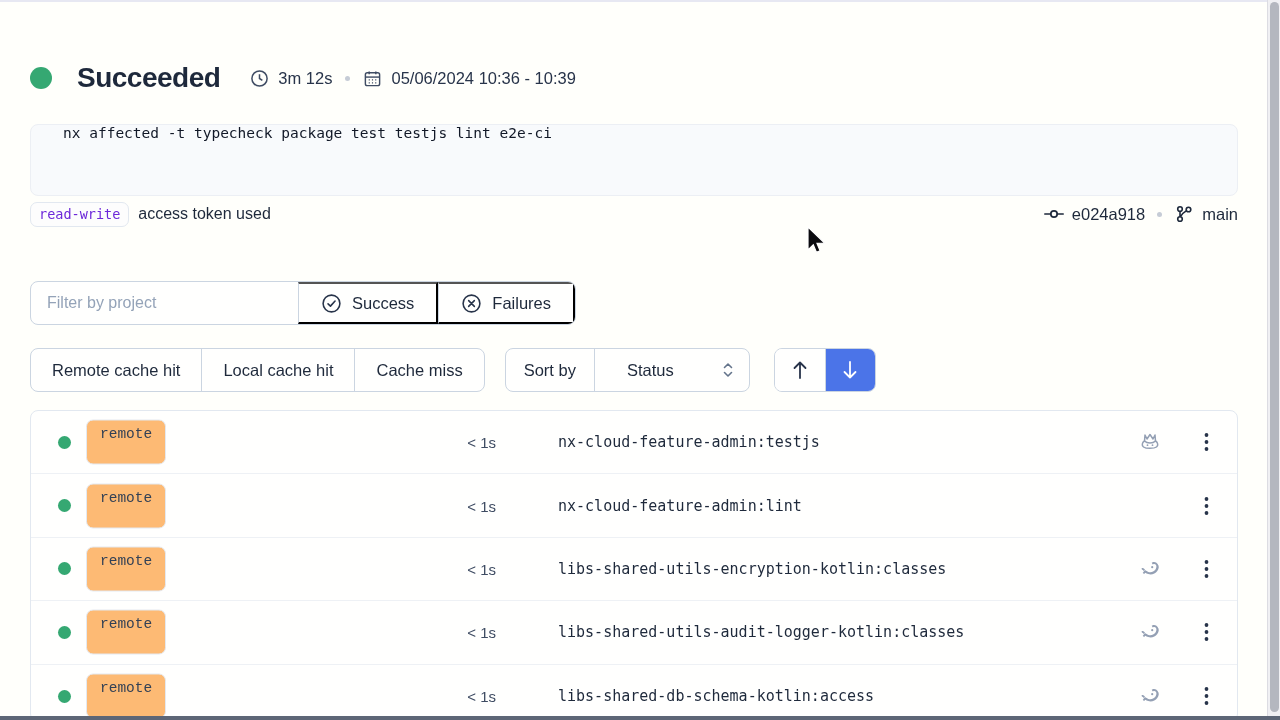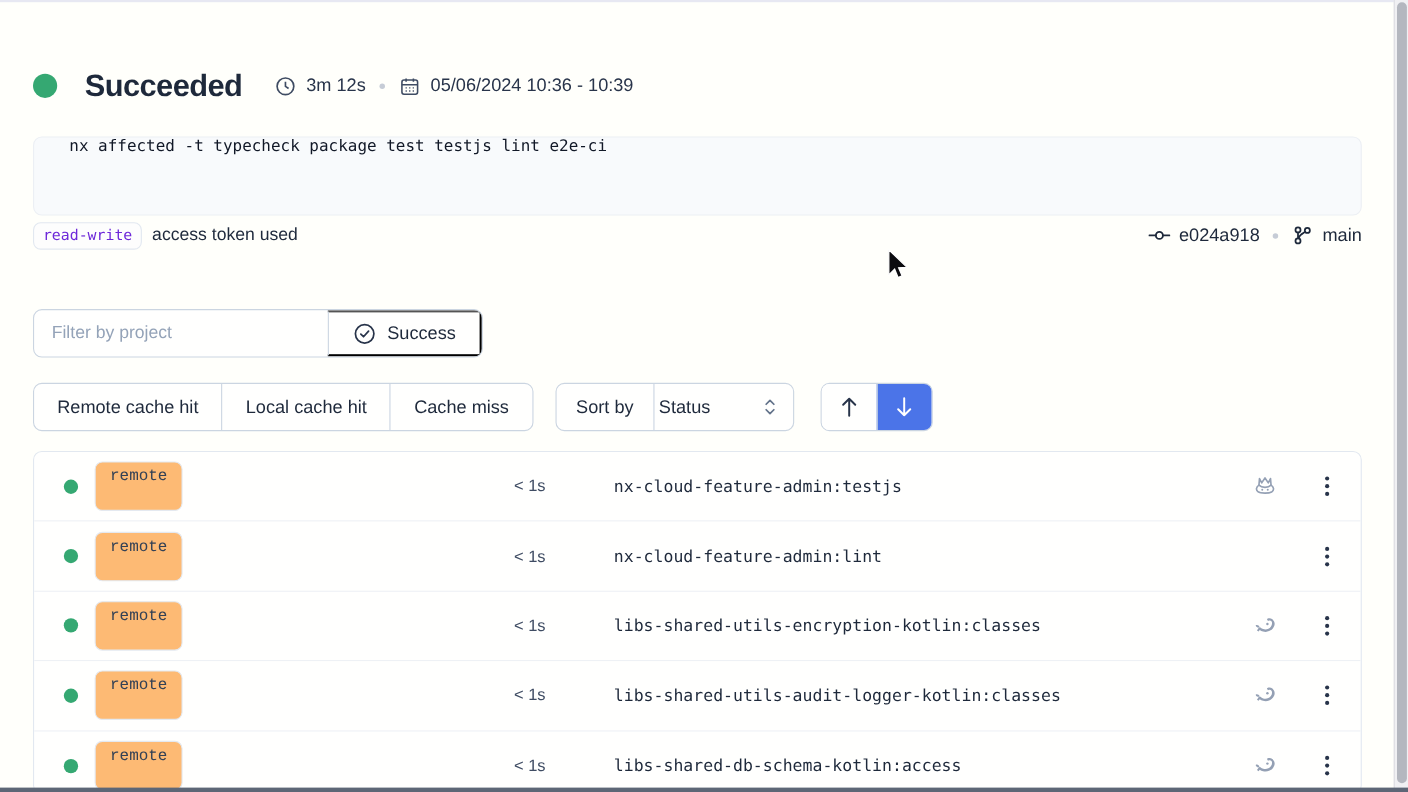--- a/index.html
+++ b/index.html
@@ -32,21 +32,21 @@
   .filter-input::placeholder { color:#94a3b8; }
   .seg { display:flex; align-items:center; gap:10px; padding:0 22px; border-left:1px solid #cbd5e1; font-size:16.5px; color:#1e293b; background:transparent; cursor:pointer; font-family:inherit; }
 
   
   .toolbar { position:absolute; top:348px; left:30px; width:1208px; height:44px; display:flex; align-items:stretch; }
   .btn-group { display:flex; background:#fffffe; border:1px solid #cbd5e1; border-radius:8px; overflow:hidden; }
   .btn-group .gbtn { padding:0 21px; font-size:16.5px; color:#1e293b; background:transparent; border:none; border-left:1px solid #cbd5e1; cursor:pointer; display:flex; align-items:center; font-family:inherit; }
   .btn-group .gbtn:first-child { border-left:none; }
   .sort-group { margin-left:20px; }
   .sort-label { padding:0 18px; display:flex; align-items:center; font-size:16.5px; color:#1e293b; }
-  .sort-select { border-left:1px solid #cbd5e1; padding:0 14px 0 4px; display:flex; align-items:center; gap:47px; font-size:16.5px; color:#1e293b; cursor:pointer; background:transparent; border-top:none; border-right:none; border-bottom:none; font-family:inherit; }
+  .sort-select { border-left:1px solid #cbd5e1; padding:0 14px 0 32px; display:flex; align-items:center; gap:47px; font-size:16.5px; color:#1e293b; cursor:pointer; background:transparent; border-top:none; border-right:none; border-bottom:none; font-family:inherit; }
   .arrow-group { margin-left:24px; }
   .arrow-btn { width:50px; display:flex; align-items:center; justify-content:center; background:#fffffe; border:none; cursor:pointer; }
   .arrow-btn + .arrow-btn { border-left:1px solid #cbd5e1; }
   .arrow-btn.active { background:#4b74e8; }
 
   
   .task-table { position:absolute; top:410px; left:30px; width:1208px; height:312px; background:#fffffe; border:1px solid #e2e8f0; border-radius:8px; overflow:hidden; }
   .task-row { position:relative; height:63.4px; border-bottom:1px solid #eef1f5; }
   .task-row:last-child { border-bottom:none; }
   .row-dot { position:absolute; left:27px; top:50%; margin-top:-6.5px; width:13px; height:13px; border-radius:50%; background:#35a872; }
@@ -115,20 +115,27 @@
 
 <div class="filter-group">
   <input class="filter-input" type="text" placeholder="Filter by project" style="">
   <button class="seg">
     <svg width="21" height="21" viewBox="0 0 20 20" fill="none" stroke="#28344a" stroke-width="1.5">
         <circle cx="10" cy="10" r="8"></circle>
         <path d="M6.7 10.3 L9 12.5 L13.4 7.6" stroke-linecap="round" stroke-linejoin="round"></path>
       </svg>
     <span>Success</span>
   </button>
+  <button class="seg">
+    <svg width="21" height="21" viewBox="0 0 20 20" fill="none" stroke="#28344a" stroke-width="1.5">
+        <circle cx="10" cy="10" r="8"></circle>
+        <path d="M7.3 7.3 L12.7 12.7 M12.7 7.3 L7.3 12.7" stroke-linecap="round"></path>
+      </svg>
+    <span>Failures</span>
+  </button>
 </div>
 
 <div class="toolbar">
   <div class="btn-group">
     <button class="gbtn">Remote cache hit</button>
     <button class="gbtn">Local cache hit</button>
     <button class="gbtn">Cache miss</button>
   </div>
   <div class="btn-group sort-group">
     <span class="sort-label">Sort by</span>

